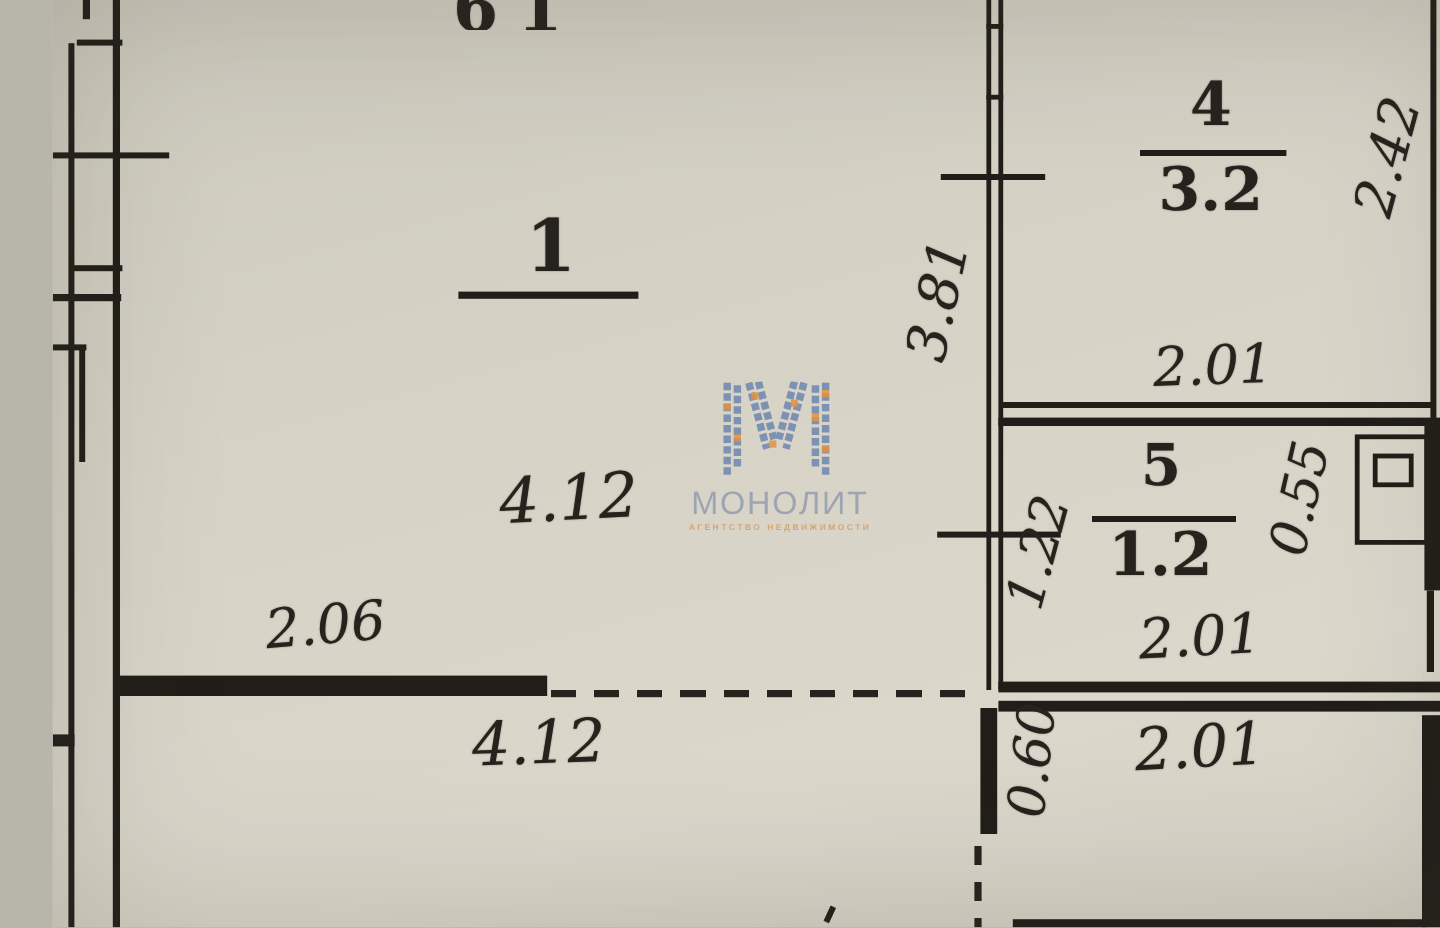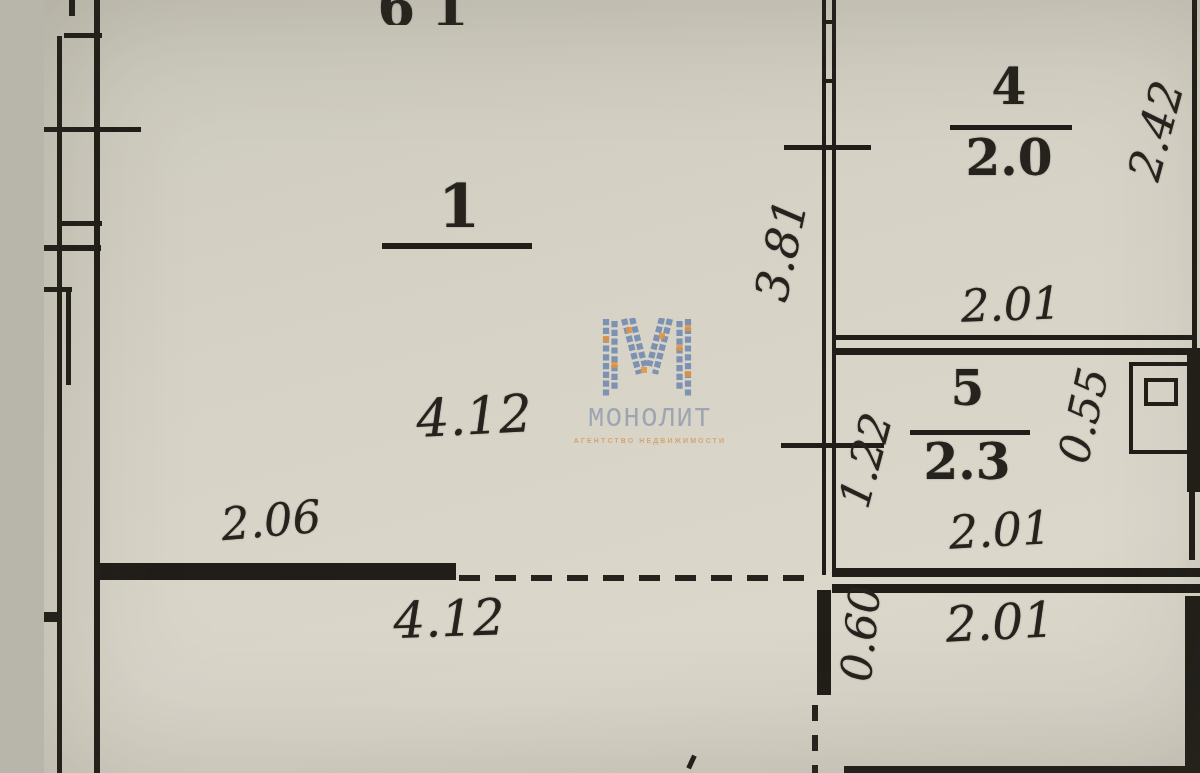--- a/index.html
+++ b/index.html
@@ -17,21 +17,21 @@
   .dashv{position:absolute;width:6px;filter:blur(.4px);
     background:repeating-linear-gradient(180deg,#26231e 0 16px,transparent 16px 30px);}
   .lbl{position:absolute;text-align:center;line-height:1;white-space:nowrap;
     text-shadow:0 0 1.4px rgba(38,32,26,.55);}
   .num{font-weight:600;}
   .dim{font-style:italic;font-weight:500;}
   .clip{position:absolute;overflow:hidden;}
   .wm{position:absolute;left:523px;top:318px;width:166px;height:134px;}
   .wm-logo{position:absolute;left:34px;top:0;}
   .wm-brand{position:absolute;top:86px;left:0;width:100%;text-align:center;
-    font-family:Liberation Mono, monospace;font-size:27px;
+    font-family:Liberation Sans, sans-serif;font-size:27px;
     letter-spacing:1.5px;color:#939db0;font-weight:400;text-shadow:none;opacity:.85;}
   .wm-sub{position:absolute;top:119px;left:0;width:100%;text-align:center;
     font-family:"Liberation Sans","DejaVu Sans",sans-serif;font-size:7px;
     letter-spacing:2.1px;color:#d39a5f;font-weight:700;text-shadow:none;opacity:.8;}
 </style>
 </head>
 <body>
 
 <div class="plan">
 
@@ -89,27 +89,27 @@
   <div class="w" style="left:338px;top:243px;width:150px;height:6px;"></div>
   <div class="lbl dim" style="left:360px;top:390px;width:140px;font-size:52px;transform:rotate(-3deg);">4.12</div>
   <div class="lbl dim" style="left:162px;top:498px;width:130px;font-size:45px;transform:rotate(-5deg);">2.06</div>
   <div class="lbl dim" style="left:335px;top:594px;width:140px;font-size:50px;transform:rotate(-2deg);">4.12</div>
 
   <div class="lbl dim" style="left:672px;top:227px;width:130px;font-size:46px;transform:rotate(-78deg);">3.81</div>
   <div class="lbl dim" style="left:757px;top:439px;width:130px;font-size:43px;transform:rotate(-75deg);">1.22</div>
 
   <div class="lbl num" style="left:900px;top:62px;width:130px;font-size:50px;">4</div>
   <div class="w" style="left:906px;top:125px;width:122px;height:5px;"></div>
-  <div class="lbl num" style="left:898px;top:133px;width:134px;font-size:50px;">2.0</div>
+  <div class="lbl num" style="left:898px;top:133px;width:134px;font-size:50px;">3.2</div>
   <div class="lbl dim" style="left:1047px;top:108px;width:130px;font-size:45px;transform:rotate(-75deg);">2.42</div>
   <div class="lbl dim" style="left:902px;top:282px;width:130px;font-size:45px;transform:rotate(-2deg);">2.01</div>
 
   <div class="lbl num" style="left:856px;top:364px;width:135px;font-size:48px;">5</div>
   <div class="w" style="left:866px;top:430px;width:120px;height:5px;"></div>
-  <div class="lbl num" style="left:850px;top:437px;width:146px;font-size:50px;">2.3</div>
+  <div class="lbl num" style="left:850px;top:437px;width:146px;font-size:50px;">1.2</div>
   <div class="lbl dim" style="left:975px;top:394px;width:130px;font-size:43px;transform:rotate(-77deg);">0.55</div>
   <div class="lbl dim" style="left:890px;top:507px;width:132px;font-size:46px;transform:rotate(-3deg);">2.01</div>
 
   <div class="lbl dim" style="left:752px;top:612px;width:130px;font-size:43px;transform:rotate(-84deg);">0.60</div>
   <div class="lbl dim" style="left:888px;top:598px;width:136px;font-size:49px;transform:rotate(-3deg);">2.01</div>
 
   <div class="wm">
     <svg class="wm-logo" width="92" height="80" viewBox="0 0 92 80">
       <g stroke="#6580ae" stroke-width="6.2" stroke-dasharray="6.2 2.6" opacity="0.78">
         <line x1="5" y1="1" x2="5" y2="79"></line>

